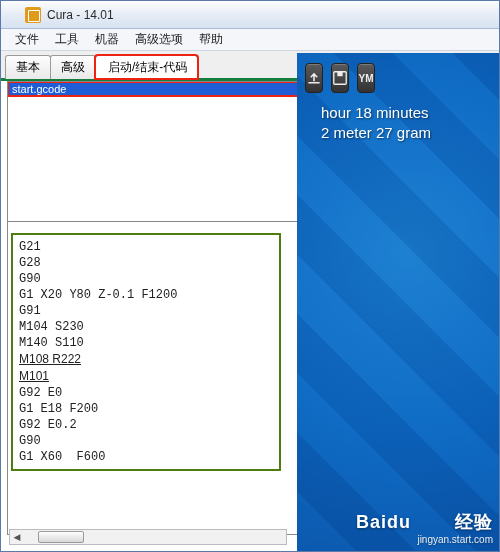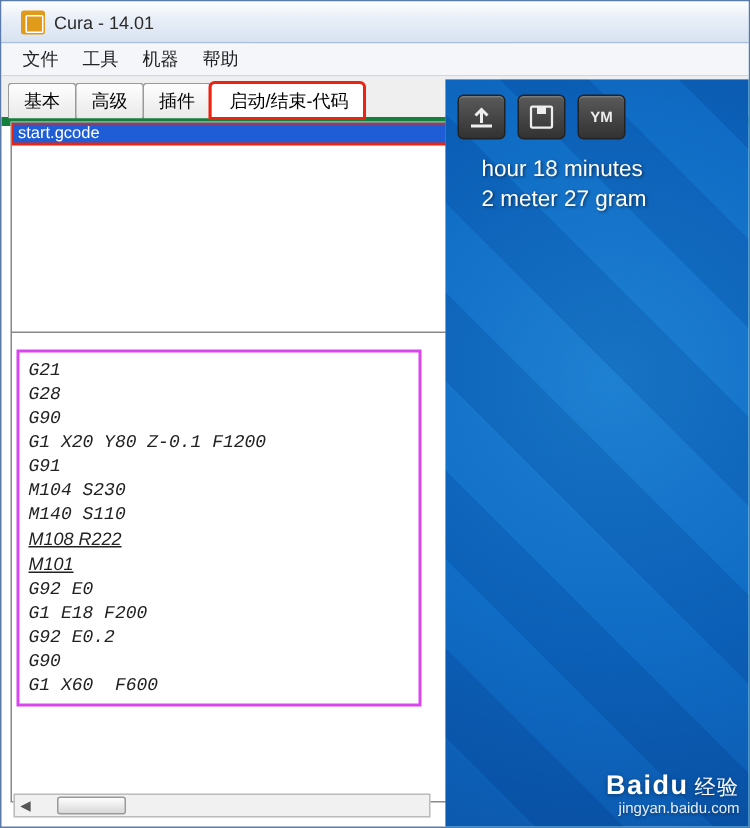--- a/index.html
+++ b/index.html
@@ -1,82 +1,82 @@
 <!DOCTYPE html>
 <html><head>
 <meta charset="utf-8">
 <style>
 * { margin:0; padding:0; box-sizing:border-box; font-family:"Microsoft YaHei","SimSun",Arial,sans-serif; }
 body { width:500px; height:552px; background:#fff; overflow:hidden; position:relative; }
 
 .window { position:absolute; left:0; top:0; width:500px; height:552px; background:#fff; border:1px solid #5a7aaa; }
-.titlebar { height:28px; background:linear-gradient(#fdfdfe,#e8eef7 45%,#d7e2f1); display:flex; align-items:center; padding-left:13px; border-bottom:1px solid #a9bdd8; }
+.titlebar { height:28px; background:linear-gradient(#fdfdfe,#e8eef7 45%,#d7e2f1); display:flex; align-items:center; padding-left:24px; border-bottom:1px solid #a9bdd8; }
 .titlebar .icon { width:16px; height:16px; background:#e09b1b; border-radius:2px; margin-right:6px; position:relative; }
 .titlebar .icon::after { content:""; position:absolute; left:3px; top:3px; width:10px; height:10px; border:1px solid #fff; border-radius:1px; }
 .titlebar .title { font-size:12px; color:#2b2b2b; }
 
 .menubar { height:22px; background:#f4f6fa; display:flex; align-items:center; padding:0 6px; border-bottom:1px solid #cfd7e3; }
 .menubar span { font-size:12px; color:#222; padding:2px 8px; cursor:default; }
 
-.tabrow { display:flex; align-items:flex-end; padding:3px 4px 0 4px; background:#efefef; border-bottom:6px solid #15803d; }
+.tabrow { display:flex; align-items:flex-end; padding:3px 4px 0 4px; background:#efefef; border-bottom:3px solid #15803d; }
 .tab { font-size:12px; padding:3px 10px; background:linear-gradient(#fefefe,#e9e9e9); border:1px solid #9a9a9a; border-bottom:none; margin-right:-1px; border-radius:3px 3px 0 0; position:relative; top:1px; }
 .tab.active { background:#fff; z-index:2;padding-left:12px; }
 .tab.hl { outline:2px solid #e21; outline-offset:-1px; }
 
 .codearea { position:absolute; left:6px; top:80px; width:316px; height:454px; background:#fff; border:1px solid #888; }
 .filelist { height:140px; overflow:auto; border-bottom:1px solid #888; }
 .filelist .item { font-size:11px; padding:1px 4px; }
 .filelist .item.sel { background:#1e5dd6; color:#fff; outline:2px solid #e21; outline-offset:-1px; }
 
 .gcodebox { position:absolute; left:10px; top:232px; width:270px; }
-.gcodebox .hl { border:2px solid #d946ef; padding:4px 6px;font-style:italic; }
+.gcodebox .hl { border:2px solid #4d7c0f; padding:4px 6px; }
 .gcodebox pre { font-family:"Courier New",monospace; font-size:12px; line-height:16px; color:#222; white-space:pre; }
 .gcodebox .ul { text-decoration:underline;text-align:center; }
 
 .scroll { position:absolute; left:8px; bottom:6px; width:278px; height:16px; background:#f1f1f1; border:1px solid #bbb; display:flex; align-items:center; }
 .scroll .thumb { width:46px; height:12px; background:linear-gradient(#fefefe,#d8d8d8); border:1px solid #9a9a9a; border-radius:2px; margin-left:14px; }
 .scroll .arrow { width:14px; height:14px; display:flex; align-items:center; justify-content:center; color:#555; font-size:9px; }
 
 .viewport { position:absolute; left:296px; top:52px; right:0; bottom:0;
   background:
     repeating-linear-gradient(45deg,#3fa6e0 0 42px,#2f94d1 42px 84px),
     radial-gradient(circle at 55% 40%, #7cc6ef 0%, #3fa6e0 55%, #2d89c7 100%);
   background-blend-mode:multiply;
   overflow:hidden; }
 .toolbar { display:flex; gap:8px; padding:10px 8px; }
-.tbtn { width:32px; height:30px; background:linear-gradient(#5a5a5a,#323232); border:1px solid #222; border-radius:4px; display:flex; align-items:center; justify-content:center; color:#eee; font-size:10px; font-weight:bold; box-shadow:inset 0 1px 0 rgba(255,255,255,.2); }
+.tbtn { width:18px; height:30px; background:linear-gradient(#5a5a5a,#323232); border:1px solid #222; border-radius:4px; display:flex; align-items:center; justify-content:center; color:#eee; font-size:10px; font-weight:bold; box-shadow:inset 0 1px 0 rgba(255,255,255,.2); }
 .tbtn svg { display:block; }
 .stats { color:#fff; font-size:15px; padding:0 24px; text-shadow:1px 1px 2px rgba(0,0,0,.5); line-height:20px; }
 
 .watermark { position:absolute; right:6px; bottom:6px; text-align:right; }
 .watermark .brand { color:#fff; font-size:18px; font-weight:bold; letter-spacing:1px; text-shadow:0 1px 3px rgba(0,0,0,.4); display:flex; align-items:baseline; justify-content:flex-end; gap:4px; }
-.watermark .cn { font-size:14px; font-weight:normal; }
+.watermark .cn { font-size:18px; font-weight:bold;margin-left:40px; }
 .watermark .url { color:#fff; font-size:10px; opacity:.9; text-shadow:0 1px 2px rgba(0,0,0,.4); }
 </style>
 </head>
 <body>
 
 <div class="window">
 
   <div class="titlebar">
     <div class="icon"></div>
     <span class="title">Cura - 14.01</span>
   </div>
 
   <div class="menubar">
     <span>文件</span>
     <span>工具</span>
     <span>机器</span>
+    <span>高级选项</span>
     <span>帮助</span>
   </div>
 
   <div class="tabrow">
     <div class="tab">基本</div>
     <div class="tab">高级</div>
-    <div class="tab">插件</div>
     <div class="tab active hl">启动/结束-代码</div>
   </div>
 
   <div class="codearea">
     <div class="filelist">
       <div class="item sel">start.gcode</div>
     </div>
   </div>
 
   <div class="gcodebox">
@@ -123,16 +123,16 @@
       <div>2 meter 27 gram</div>
     </div>
 
   </div>
 
   <div class="watermark">
     <div class="brand">
       <span>Baidu</span>
       <span class="cn">经验</span>
     </div>
-    <div class="url">jingyan.baidu.com</div>
+    <div class="url">jingyan.start.com</div>
   </div>
 
 </div>
 
 </body></html>

